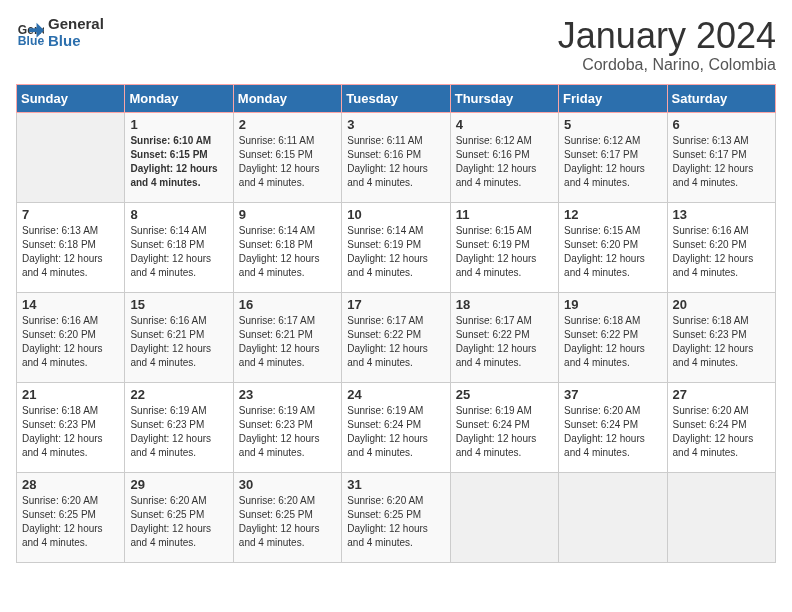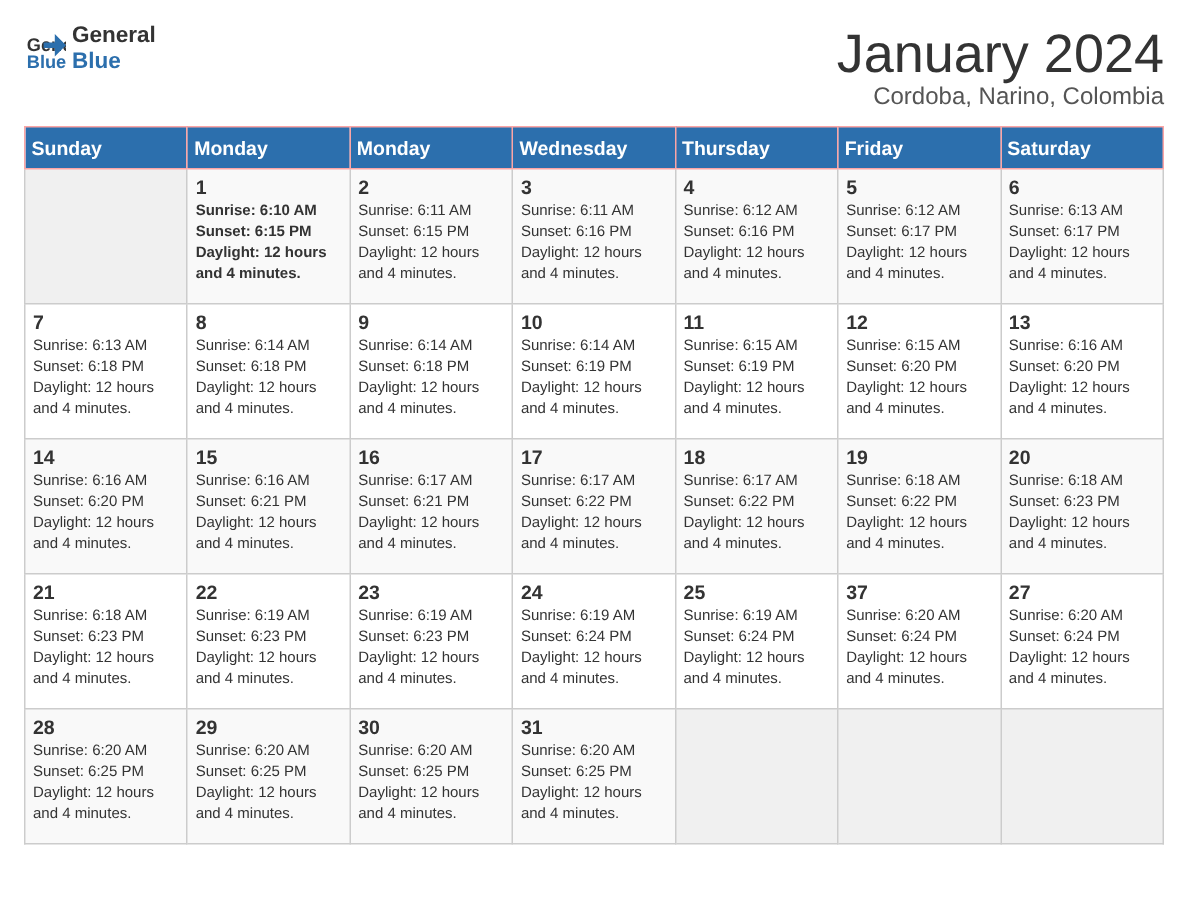--- a/index.html
+++ b/index.html
@@ -102,21 +102,21 @@
     <div class="subtitle">Cordoba, Narino, Colombia</div>
   </div>
 </div>
 
 <table>
   <thead>
     <tr id="header-row">
         <th>Sunday</th>
         <th>Monday</th>
         <th>Monday</th>
-        <th>Wednesday</th>
+        <th>Tuesday</th>
         <th>Thursday</th>
         <th>Friday</th>
         <th>Saturday</th>
       </tr>
   </thead>
   <tbody id="calendar-body">
       <tr>
         <td class="empty-cell"></td>
         <td>
           <span class="day-num">1</span>

